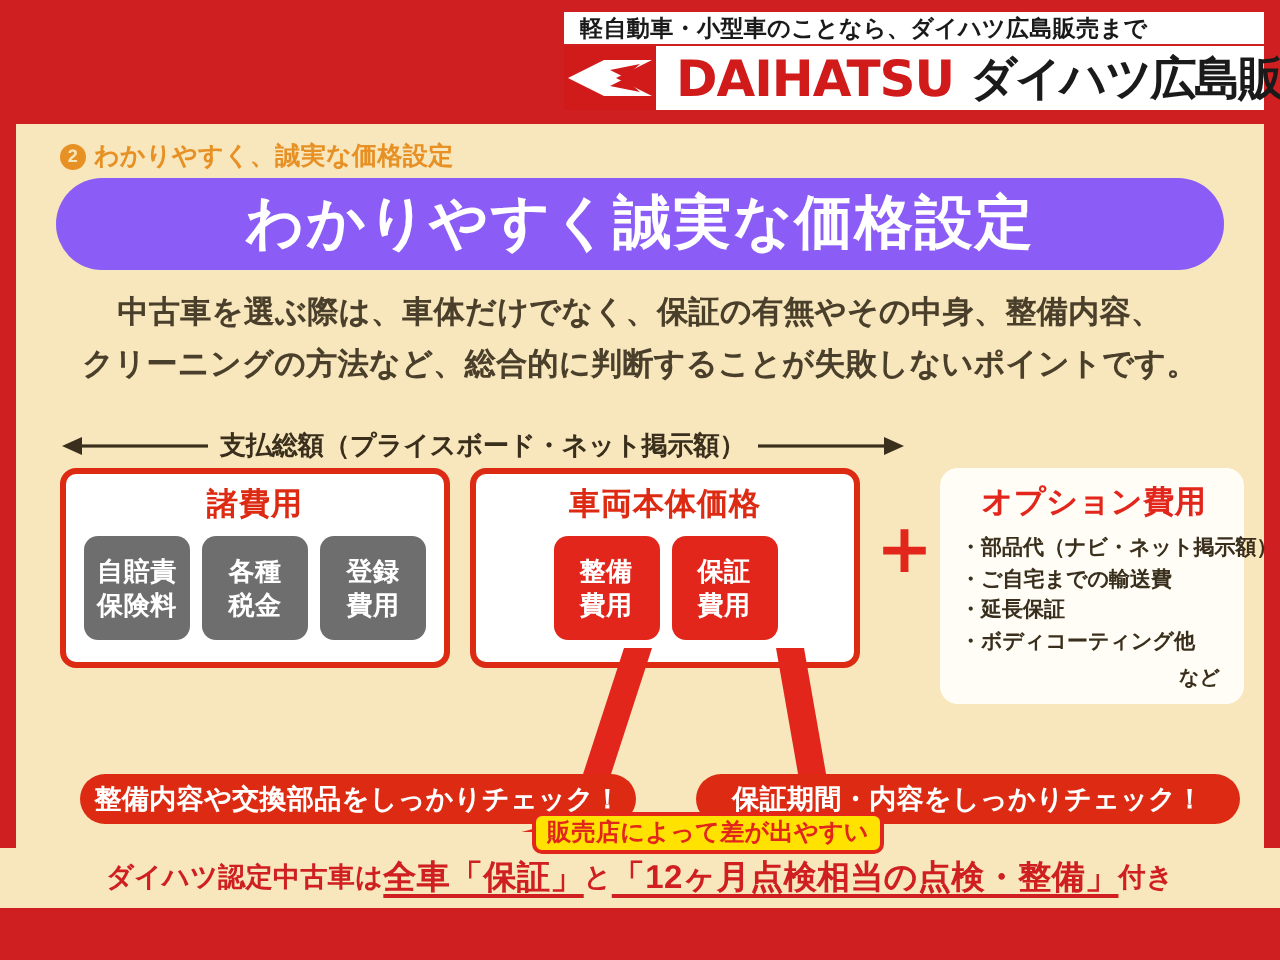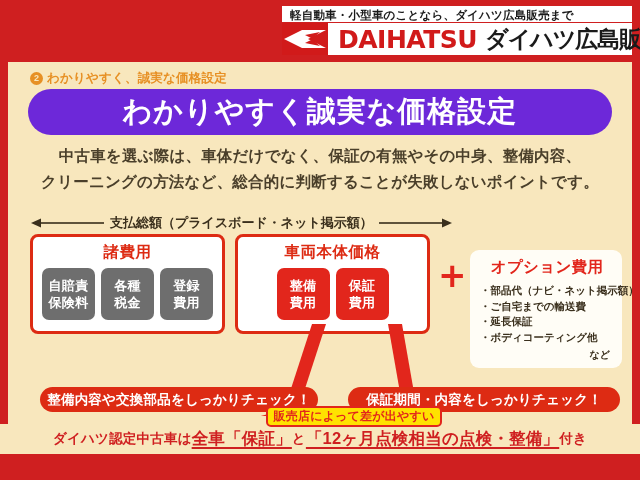--- a/index.html
+++ b/index.html
@@ -42,21 +42,21 @@
     letter-spacing:.2px;white-space:nowrap;display:flex;align-items:center;gap:2px;
   }
   .kicker .num{
     display:inline-flex;align-items:center;justify-content:center;
     width:13px;height:13px;border-radius:50%;background:#e79024;color:#f8e7bd;
     font-size:9px;font-weight:700;line-height:1;margin-right:2px;
   }
 
   .title-banner{
     position:absolute;left:20px;top:27px;width:584px;height:46px;
-    background:#6d28d9;border-radius:23px;
+    background:#8b5cf6;border-radius:23px;
     display:flex;align-items:center;justify-content:center;
   }
   .title-banner span{
     color:#ffffff;font-size:29px;font-weight:800;letter-spacing:1px;white-space:nowrap;
   }
 
   .lead{
     position:absolute;left:0;top:82px;width:624px;text-align:center;
     color:#4a3f2a;font-size:15.5px;font-weight:700;line-height:26px;letter-spacing:.2px;
   }
@@ -92,21 +92,21 @@
   .chip.wide{width:55px;}
 
   
   .plus{
     position:absolute;left:430px;top:196px;color:#e2261c;font-size:34px;font-weight:800;
     line-height:1;font-family:"DejaVu Sans",sans-serif;
   }
 
   
   .options{
-    position:absolute;left:462px;top:188px;width:152px;height:118px;
+    position:absolute;left:462px;top:172px;width:152px;height:118px;
     background:#fffdf6;border-radius:9px;box-sizing:border-box;padding:7px 8px 6px 10px;
   }
   .options .opt-title{
     color:#e2261c;font-size:15.5px;font-weight:800;text-align:center;letter-spacing:.3px;
     margin-bottom:5px;
   }
   .options ul{list-style:none;margin:0;padding:0;}
   .options li{
     color:#3a2f1c;font-size:10.5px;font-weight:700;line-height:15.5px;white-space:nowrap;
   }

